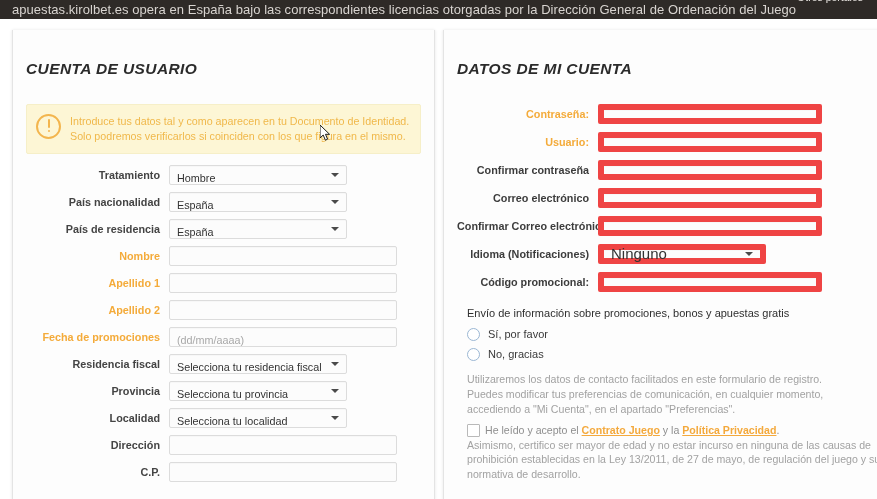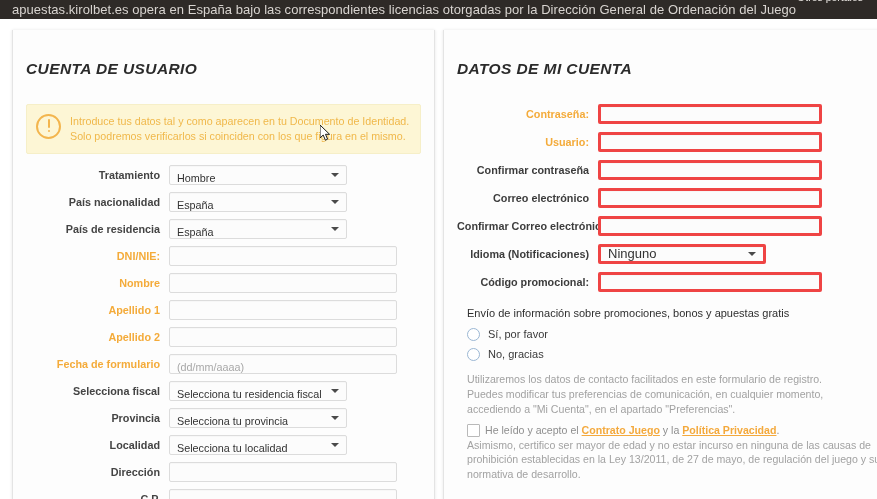--- a/index.html
+++ b/index.html
@@ -208,23 +208,23 @@
     white-space: nowrap;
     box-sizing: border-box;
   }
   .rlbl.req { color: #f4ab3a; }
   .rfld {
     position: relative;
     width: 224px;
     height: 20px;
     box-sizing: border-box;
     background: #fcfcfc;
-    border: 3px solid #ef4444;
+    border: 6px solid #ef4444;
     border-radius: 2px;
-    font-size: 13px;
+    font-size: 15px;
     color: #333;
     display: flex;
     align-items: center;
     padding: 0 7px;
     box-shadow: inset 0 1px 1px rgba(0,0,0,0.025);
   }
   .rfld.sel { width: 168px; padding-right: 18px; }
 
   
   .promo {
@@ -339,51 +339,45 @@
             </div>
           </div>
           <div class="row">
             <div class="lbl">País de residencia</div>
             <div class="fld sel">
               <span>España</span>
               <span class="caret"></span>
             </div>
           </div>
           <div class="row">
-            <div class="lbl req">DNI/NIE:</div>
-            <div class="fld text">
-              <span></span>
-            </div>
-          </div>
-          <div class="row">
             <div class="lbl req">Nombre</div>
             <div class="fld text">
               <span></span>
             </div>
           </div>
           <div class="row">
             <div class="lbl req">Apellido 1</div>
             <div class="fld text">
               <span></span>
             </div>
           </div>
           <div class="row">
             <div class="lbl req">Apellido 2</div>
             <div class="fld text">
               <span></span>
             </div>
           </div>
           <div class="row">
-            <div class="lbl req">Fecha de formulario</div>
+            <div class="lbl req">Fecha de promociones</div>
             <div class="fld text phold">
               <span>(dd/mm/aaaa)</span>
             </div>
           </div>
           <div class="row">
-            <div class="lbl">Selecciona fiscal</div>
+            <div class="lbl">Residencia fiscal</div>
             <div class="fld sel">
               <span>Selecciona tu residencia fiscal</span>
               <span class="caret"></span>
             </div>
           </div>
           <div class="row">
             <div class="lbl">Provincia</div>
             <div class="fld sel">
               <span>Selecciona tu provincia</span>
               <span class="caret"></span>

